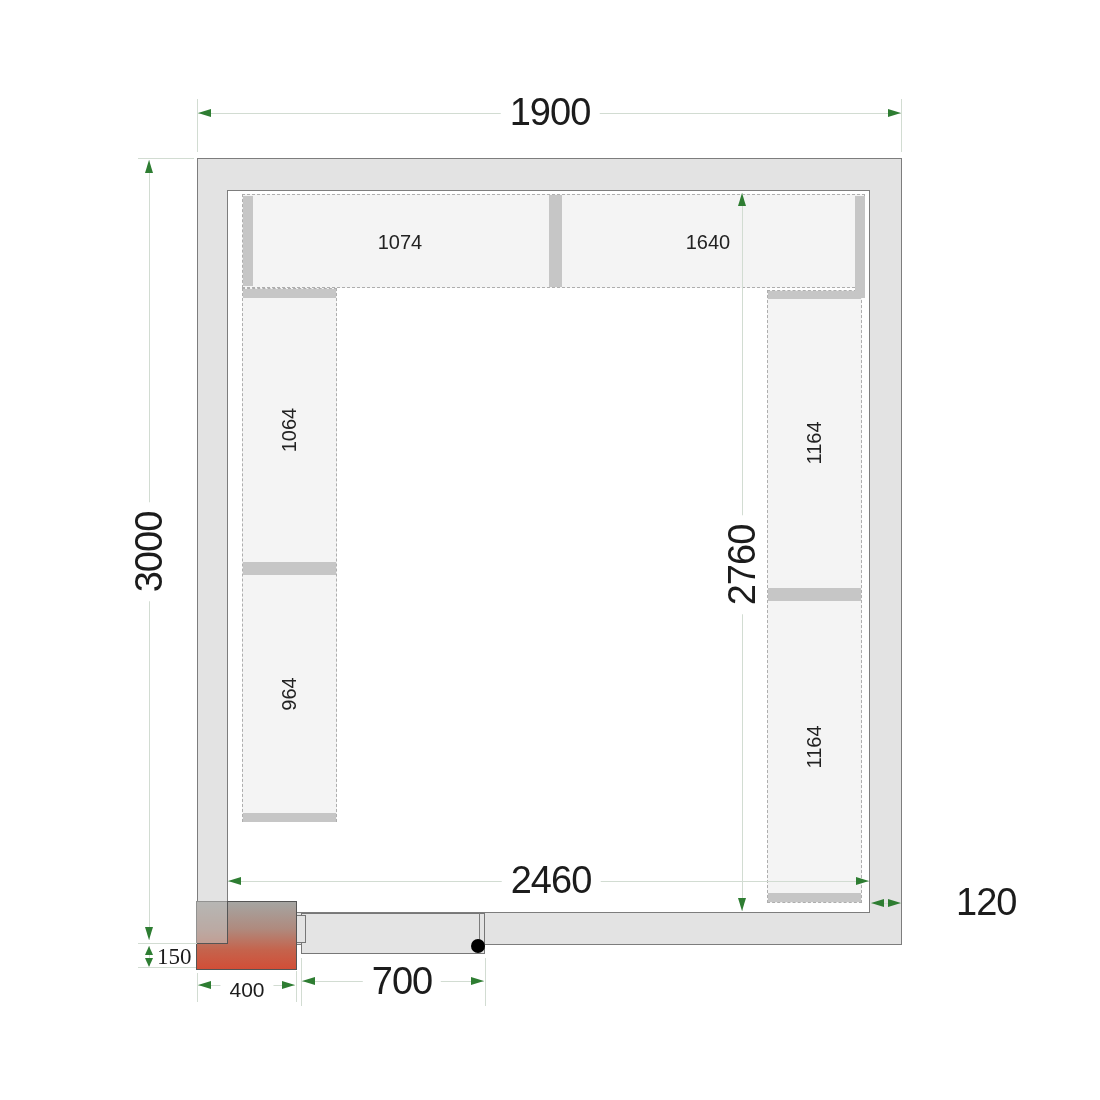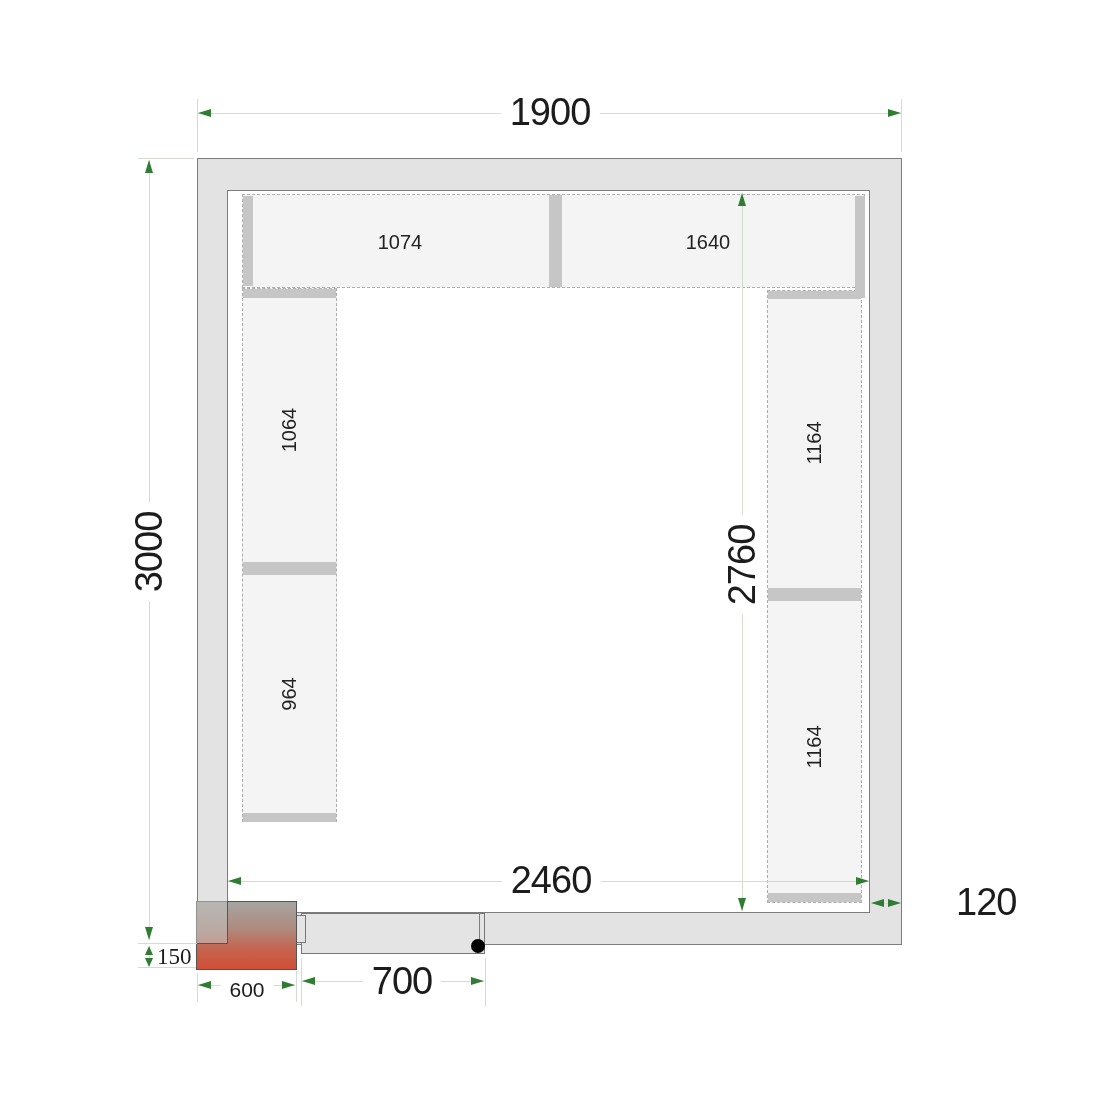--- a/index.html
+++ b/index.html
@@ -115,21 +115,21 @@
   <div class="hline" style="left:302px;top:981px;width:182px;"></div>
   <div class="ar l" style="left:302px;top:977px;"></div>
   <div class="ar r" style="left:471px;top:977px;"></div>
   <div class="lbl big bg" style="left:402px;top:981px;">700</div>
 
   <div class="vline" style="left:197px;top:973px;height:29px;"></div>
   <div class="vline" style="left:296px;top:971px;height:31px;"></div>
   <div class="hline" style="left:198px;top:985px;width:97px;"></div>
   <div class="ar l" style="left:198px;top:981px;"></div>
   <div class="ar r" style="left:282px;top:981px;"></div>
-  <div class="lbl sml bg" style="left:247px;top:989px;">600</div>
+  <div class="lbl sml bg" style="left:247px;top:989px;">400</div>
 
   <div class="hline" style="left:138px;top:967px;width:58px;"></div>
   <div class="vline" style="left:149px;top:946px;height:20px;"></div>
   <div class="ar us" style="left:145px;top:946px;"></div>
   <div class="ar ds" style="left:145px;top:958px;"></div>
   <div class="lbl med lefted" style="left:157px;top:956px;font-family:Liberation Serif, serif;">150</div>
 
 </div>
 
 </body></html>

